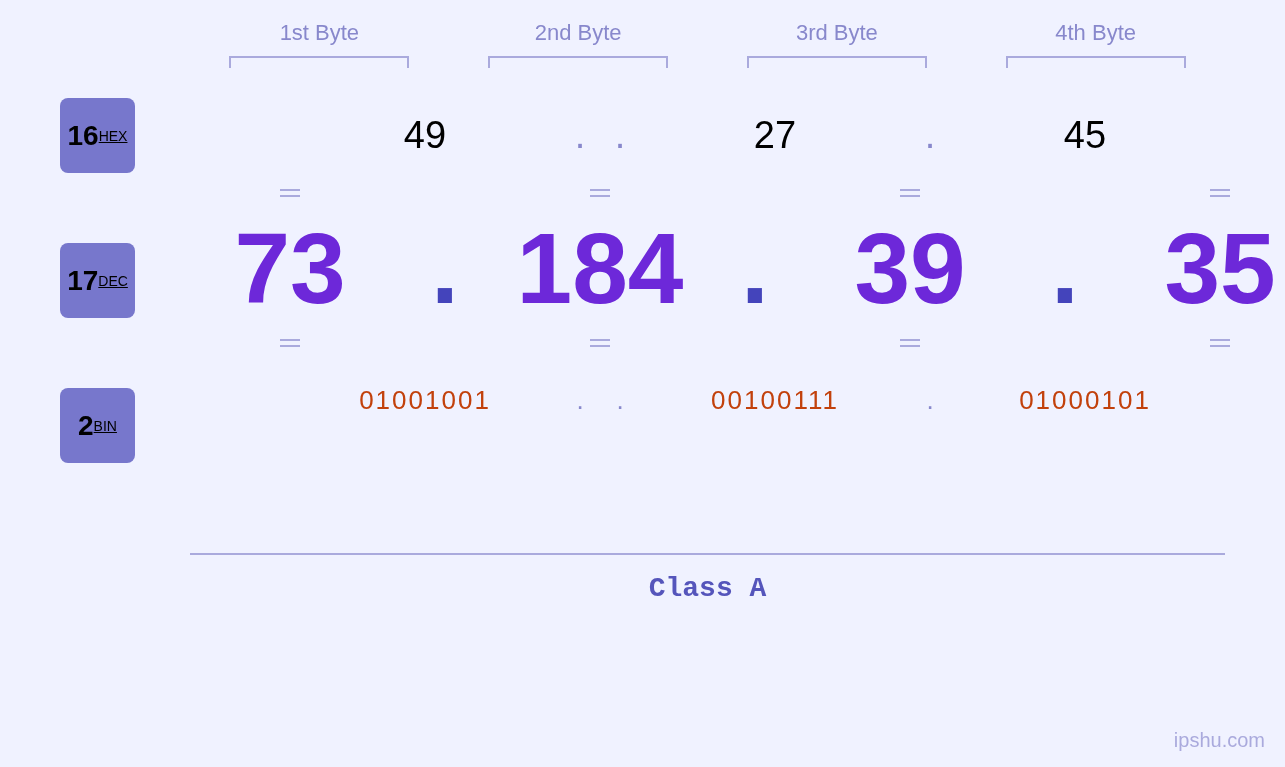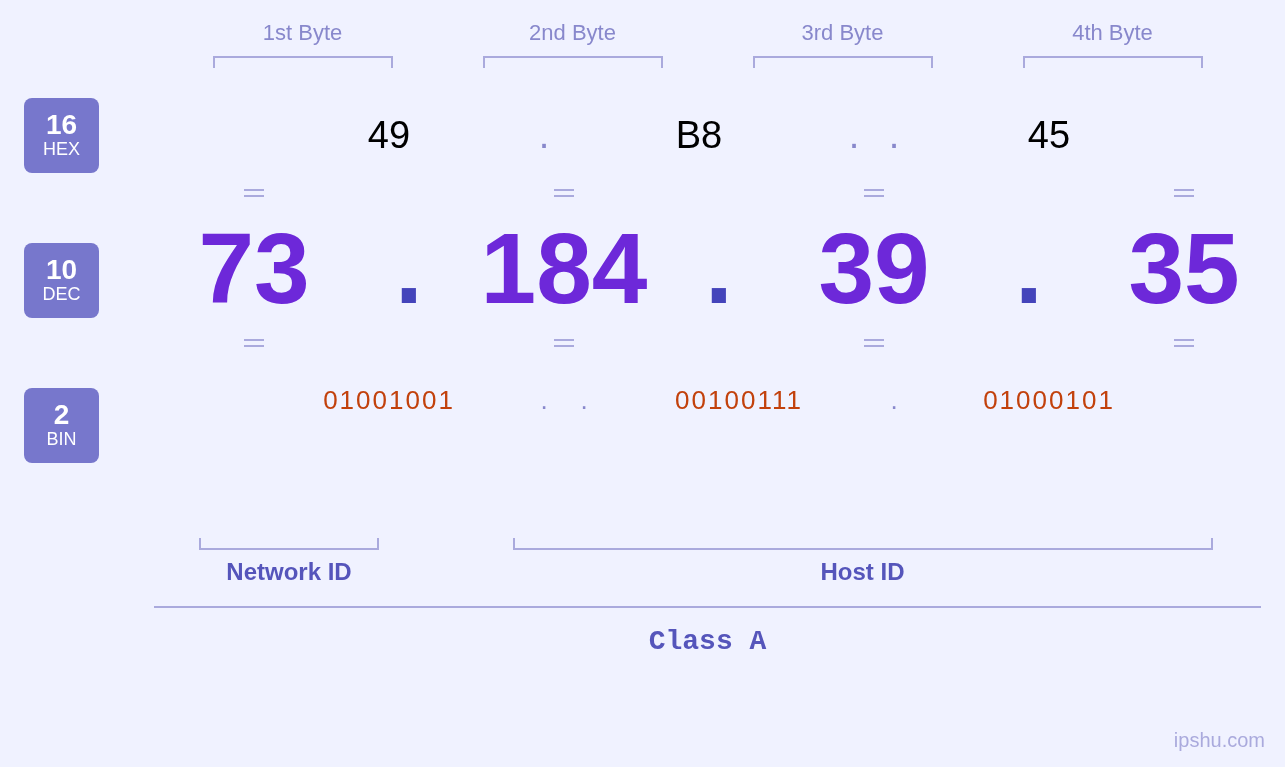--- a/index.html
+++ b/index.html
@@ -16,21 +16,21 @@
       overflow: hidden;
       position: relative;
     }
 
     .container {
       width: 100%;
       height: 100%;
       display: flex;
       flex-direction: column;
       align-items: center;
-      padding: 20px 24px;
+      padding: 20px 60px;
       position: relative;
     }
 
     
     .byte-headers {
       display: flex;
       width: 100%;
       justify-content: center;
       margin-bottom: 10px;
       padding-left: 130px;
@@ -81,36 +81,37 @@
       padding-top: 0px;
       margin-right: 20px;
     }
 
     .base-badge {
       width: 75px;
       height: 75px;
       background-color: #7777cc;
       border-radius: 8px;
       display: flex;
-      flex-direction: column;
-      align-items: center;
-      justify-content: center;
-      color: #ffffff;
+      flex-direction: row;
+      align-items: center;
+      justify-content: center;
+      color: #000000;
       margin-bottom: 70px;
     }
 
     .base-number {
       font-size: 28px;
       font-weight: bold;
       line-height: 1;
     }
 
     .base-name {
-      font-size: 18px;
+      font-size: 14px;
       font-weight: normal;
+      text-decoration: underline;
     }
 
     .values-grid {
       flex: 1;
       display: flex;
       flex-direction: column;
     }
 
     
     .row-hex {
@@ -328,43 +329,43 @@
   </div>
 
   <div class="main-content">
 
     <div class="base-labels">
       <div class="base-badge">
         <span class="base-number">16</span>
         <span class="base-name">HEX</span>
       </div>
       <div class="base-badge">
-        <span class="base-number">10</span>
+        <span class="base-number">17</span>
         <span class="base-name">DEC</span>
       </div>
       <div class="base-badge">
         <span class="base-number">2</span>
         <span class="base-name">BIN</span>
       </div>
     </div>
 
     <div class="values-grid">
 
       <div class="row-hex">
         <div class="cell">
             <span class="hex-value">49</span>
           </div>
         <div class="dot-cell">
             <span class="dot-hex">.</span>
           </div>
-        <div class="cell">
-            <span class="hex-value">B8</span>
-          </div>
         <div class="dot-cell">
             <span class="dot-hex">.</span>
+          </div>
+        <div class="cell">
+            <span class="hex-value">27</span>
           </div>
         <div class="dot-cell">
             <span class="dot-hex">.</span>
           </div>
         <div class="cell">
             <span class="hex-value">45</span>
           </div>
       </div>
 
       <div class="row-eq">
@@ -468,40 +469,20 @@
             <span class="dot-bin">.</span>
           </div>
         <div class="cell">
             <span class="bin-value">01000101</span>
           </div>
       </div>
 
     </div>
   </div>
 
-  <div class="bottom-section">
-    <div class="bottom-brackets-row">
-      <div class="network-bracket-wrap">
-        <div class="bracket-bottom network-bracket"></div>
-      </div>
-      <div style="width:40px;"></div>
-      <div class="host-bracket-wrap">
-        <div class="bracket-bottom host-bracket"></div>
-      </div>
-    </div>
-    <div class="bottom-labels-row">
-      <div class="network-label-wrap">
-        <span class="bottom-label">Network ID</span>
-      </div>
-      <div style="width:40px;"></div>
-      <div class="host-label-wrap">
-        <span class="bottom-label">Host ID</span>
-      </div>
-    </div>
-  </div>
 
   <div class="class-section">
     <div class="class-line"></div>
     <div class="class-label">Class A</div>
   </div>
 
   <div class="watermark">ipshu.com</div>
 
 </div>
 

